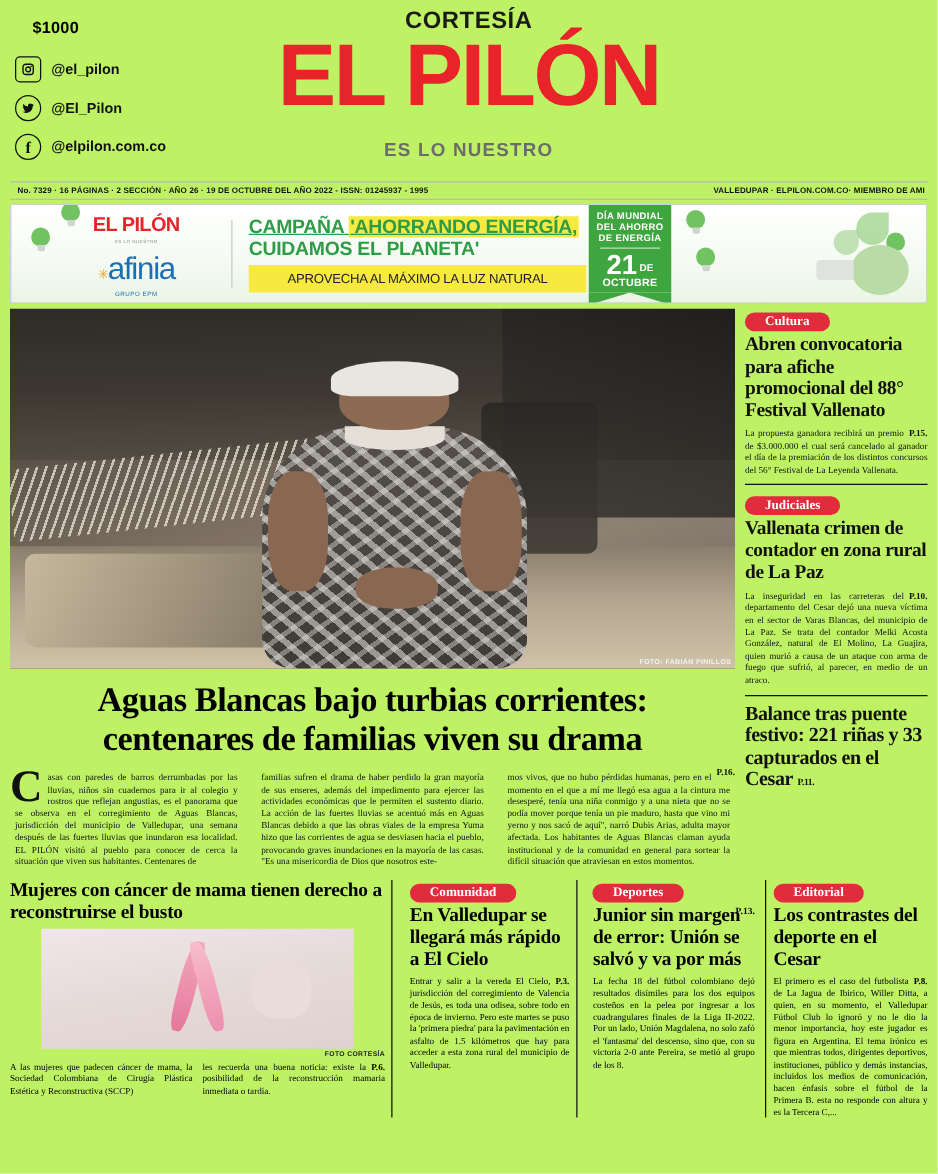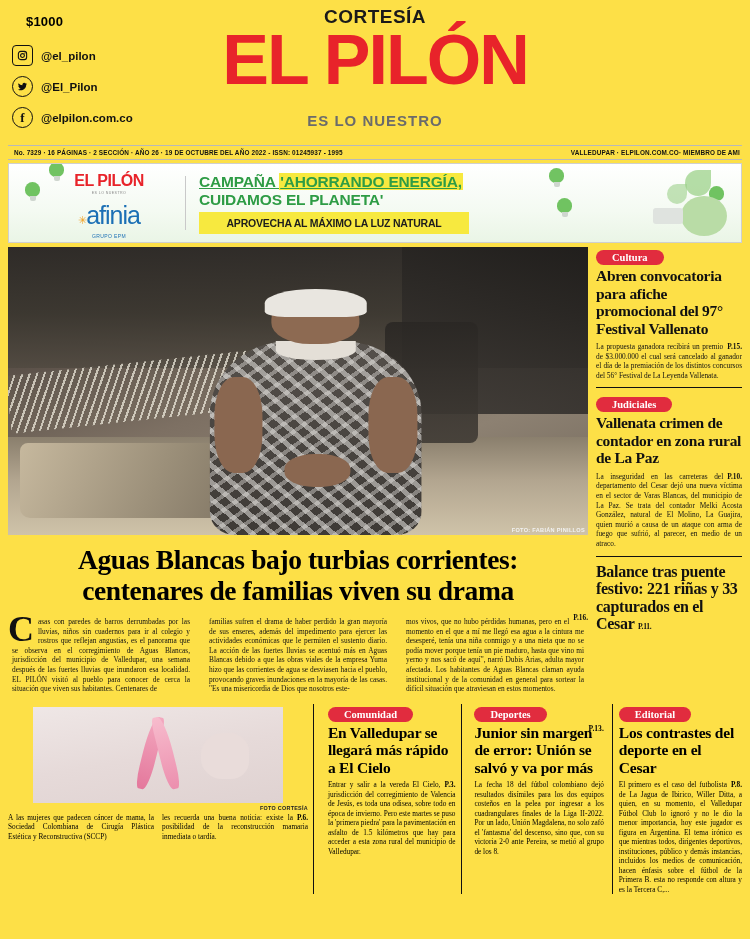--- a/index.html
+++ b/index.html
@@ -2,21 +2,21 @@
 <html><head>
 <meta charset="utf-8">
 <style>
   html,body{margin:0;padding:0;}
   body{
     width:750px;height:939px;overflow:hidden;
     background:#ffffff;
     font-family:"Liberation Serif", serif;
     color:#000;
   }
-  .page{position:relative;width:750px;height:939px;background:#fde047;}
+  .page{position:relative;width:750px;height:939px;background:#bef264;}
 
   
   .masthead{position:relative;height:145px;}
   .price{position:absolute;left:26px;top:14px;font-family:"Liberation Sans",sans-serif;font-weight:bold;font-size:13px;letter-spacing:.2px;}
   .socials{position:absolute;left:12px;top:43px;}
   .social-row{display:flex;align-items:center;height:25px;margin-bottom:6px;}
   .social-ic{width:19px;height:19px;border-radius:4px;border:1.6px solid #111;display:flex;align-items:center;justify-content:center;font-size:12px;line-height:1;font-family:"DejaVu Sans",sans-serif;color:#111;flex:0 0 auto;}
   .social-ic.round{border-radius:50%;}
   .social-tx{margin-left:8px;font-family:"Liberation Sans",sans-serif;font-size:11.5px;font-weight:bold;color:#111;}
   .weekday{position:absolute;left:0;right:0;top:6px;text-align:center;font-family:"Liberation Sans",sans-serif;font-weight:bold;font-size:19px;letter-spacing:.5px;color:#1a1a1a;}
@@ -38,21 +38,21 @@
   .ad-logo .epsub{font-family:"Liberation Sans",sans-serif;font-size:3.6px;color:#888;letter-spacing:.4px;margin-top:1px;}
   .afinia{margin-top:7px;font-family:"Liberation Sans",sans-serif;font-size:25px;color:#1b6fb5;letter-spacing:-1px;line-height:26px;}
   .afinia-sp{font-size:11px;color:#f0a32a;letter-spacing:-1px;}
   .afinia-sub{font-family:"Liberation Sans",sans-serif;font-size:5px;color:#1b6fb5;letter-spacing:.4px;}
   .ad-div{position:absolute;left:176px;top:12px;width:1px;height:54px;background:#c9c9c9;}
   .ad-main{position:absolute;left:190px;top:9px;width:270px;}
   .ad-l1{font-family:"Liberation Sans",sans-serif;font-weight:bold;font-size:15.5px;line-height:18px;color:#2e9c45;letter-spacing:-.2px;text-decoration:underline;}
   .ad-l1 em{font-style:normal;background:#f7e93f;color:#2e9c45;padding:0 1px;}
   .ad-l2{font-family:"Liberation Sans",sans-serif;font-weight:bold;font-size:15.5px;line-height:18px;color:#2e9c45;letter-spacing:-.2px;}
   .ad-bar{margin-top:3px;background:#f7e93f;height:22px;display:flex;align-items:center;justify-content:center;}
-  .ad-bar span{font-family:"Liberation Sans",sans-serif;font-weight:bold;font-size:10.5px;color:#1d1d1d;letter-spacing:-.2px;}
+  .ad-bar span{font-family:"Liberation Sans",sans-serif;font-weight:normal;font-size:10.5px;color:#1d1d1d;letter-spacing:-.2px;}
   .ribbon{position:absolute;left:462px;top:0;width:66px;height:70px;background:#3fa63f;color:#fff;text-align:center;padding-top:4px;box-sizing:border-box;}
   .ribbon:after{content:"";position:absolute;left:0;bottom:-10px;border-left:33px solid #3fa63f;border-right:33px solid #3fa63f;border-bottom:10px solid transparent;}
   .rb1{font-family:"Liberation Sans",sans-serif;font-weight:bold;font-size:7.6px;line-height:9px;letter-spacing:.3px;}
   .rb-line{width:48px;height:1px;background:rgba(255,255,255,.65);margin:3px auto 2px;}
   .rb-day{font-family:"Liberation Sans",sans-serif;font-weight:bold;font-size:22px;line-height:21px;display:inline-block;vertical-align:-2px;}
   .rb-de{font-family:"Liberation Sans",sans-serif;font-weight:bold;font-size:8px;display:inline-block;margin-left:2px;}
   .rb-mes{font-family:"Liberation Sans",sans-serif;font-weight:bold;font-size:8.5px;letter-spacing:.3px;line-height:9px;}
   .ad-art{position:absolute;right:0;top:0;width:120px;height:76px;}
   .leaf{position:absolute;border-radius:50% 0 50% 50%;background:#9cd18a;opacity:.75;}
   .bigbulb{position:absolute;right:14px;bottom:4px;width:74px;height:40px;}
@@ -216,20 +216,28 @@
     <div class="ad-main">
       <div class="ad-l1">
         <span>CAMPAÑA </span><em>'AHORRANDO ENERGÍA,</em>
       </div>
       <div class="ad-l2">CUIDAMOS EL PLANETA'</div>
       <div class="ad-bar">
         <span>APROVECHA AL MÁXIMO LA LUZ NATURAL</span>
       </div>
     </div>
 
+    <div class="ribbon">
+      <div class="rb1">DÍA MUNDIAL DEL AHORRO DE ENERGÍA</div>
+      <div class="rb-line"></div>
+      <div>
+        <span class="rb-day">21</span><span class="rb-de">DE</span>
+      </div>
+      <div class="rb-mes">OCTUBRE</div>
+    </div>
 
     <div class="ad-art">
       <div class="leaf" style="right:30px;top:6px;width:26px;height:26px;"></div>
       <div class="leaf" style="right:54px;top:20px;width:20px;height:20px;opacity:.6;"></div>
       <div class="bigbulb">
         <div class="bg"></div>
           <div class="bb"></div>
       </div>
     </div>
   </div>
@@ -277,21 +285,21 @@
       </div>
     </div>
 
     <div class="right">
 
       <div class="sect">
         <div class="sect-head">
           <span class="pill">Cultura</span>
           <span class="pill-rule"></span>
         </div>
-        <h2 class="rail-title">Abren convocatoria para afiche promocional del 97° Festival Vallenato</h2>
+        <h2 class="rail-title">Abren convocatoria para afiche promocional del 88° Festival Vallenato</h2>
         <p class="rail-body">
           <span class="pmark">P.15.</span>
           <span>La propuesta ganadora recibirá un premio de $3.000.000 el cual será cancelado al ganador el día de la premiación de los distintos concursos del 56° Festival de La Leyenda Vallenata.</span>
         </p>
       </div>
 
       <div class="rail-sep"></div>
 
       <div class="sect">
         <div class="sect-head">
@@ -312,20 +320,21 @@
           <span>Balance tras puente festivo: 221 riñas y 33 capturados en el Cesar</span>
           <span style="font-size:7.6px;font-weight:bold;text-align:center;">P.11.</span>
         </h2>
       </div>
     </div>
   </div>
 
   <div class="bottom">
 
     <div class="bsec b-salud">
+      <h2 class="b-title lg">Mujeres con cáncer de mama tienen derecho a reconstruirse el busto</h2>
       <div class="ribbonimg">
         <div class="hand"></div>
         <div class="pink">
           <div class="pk1"></div>
             <div class="pk2"></div>
         </div>
       </div>
       <p class="fotoc">FOTO CORTESÍA</p>
       <div class="b-cols">
         <div class="bc">

